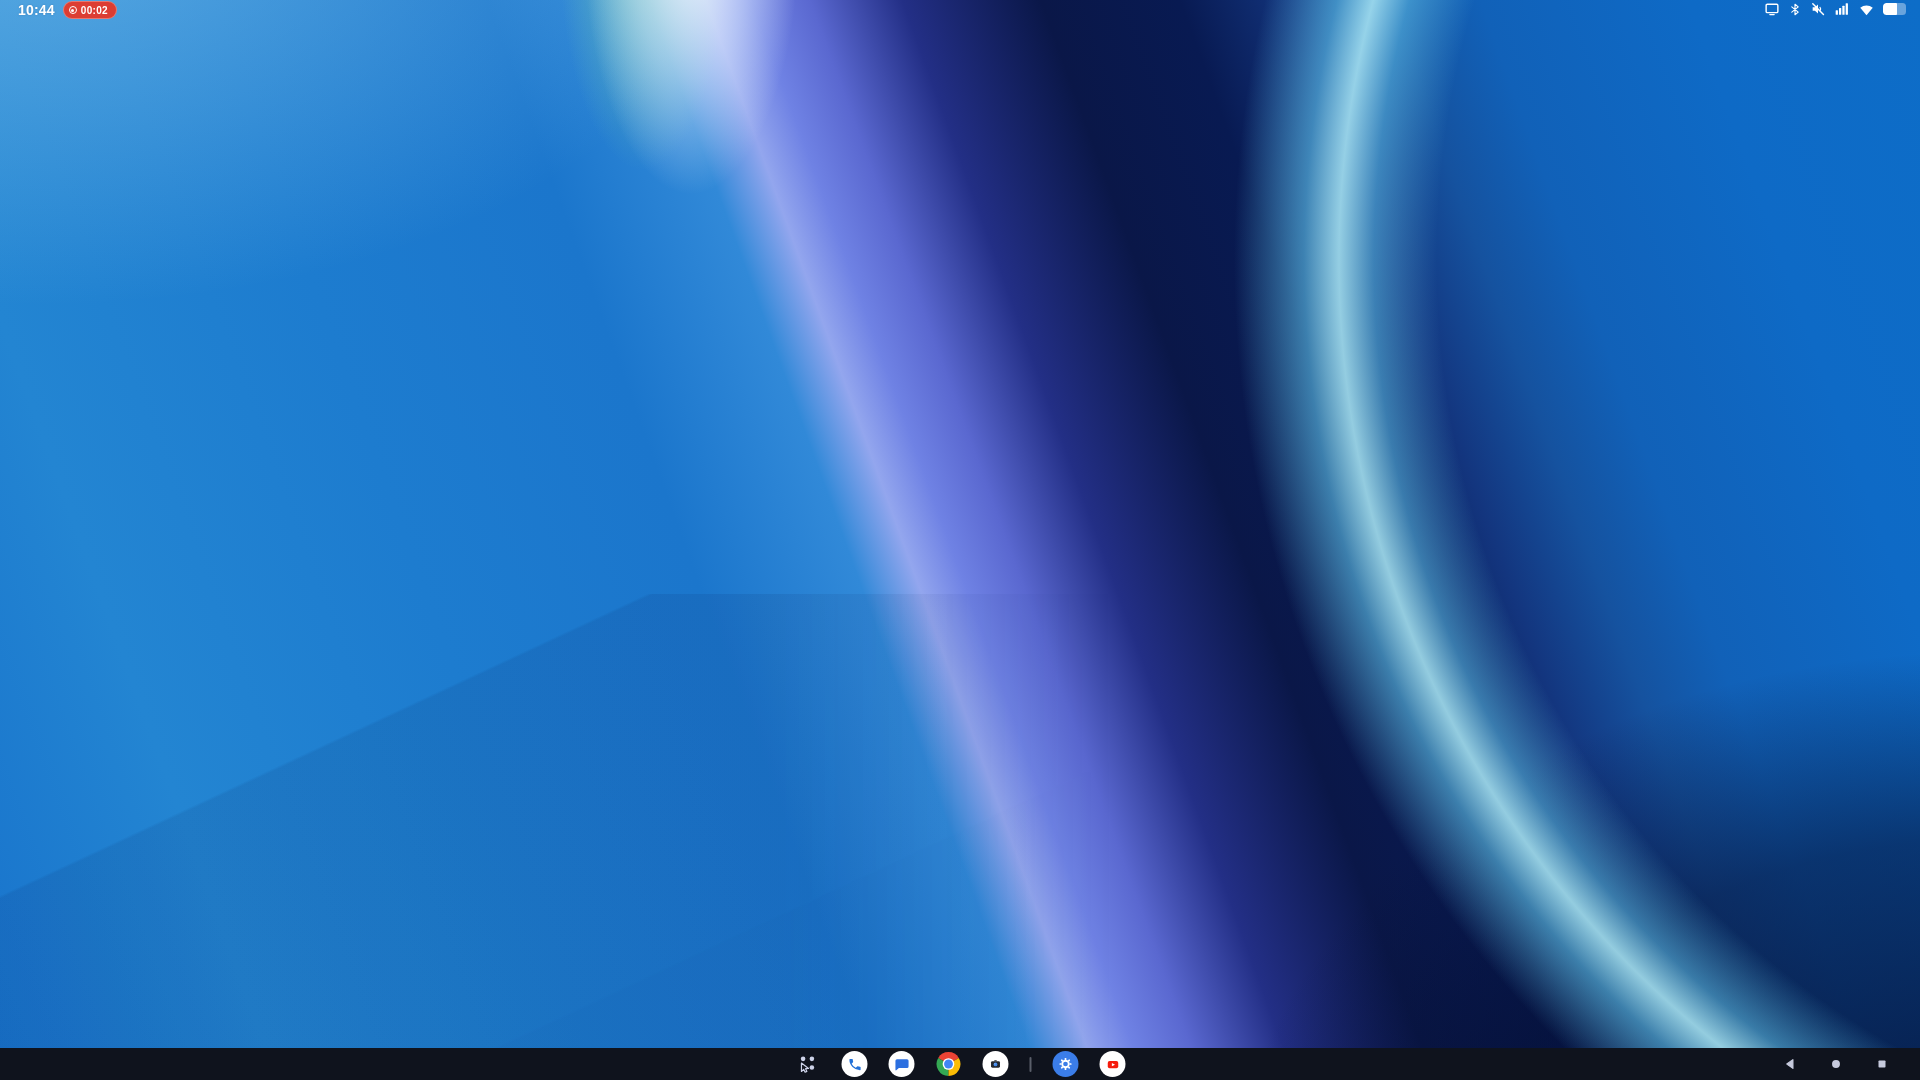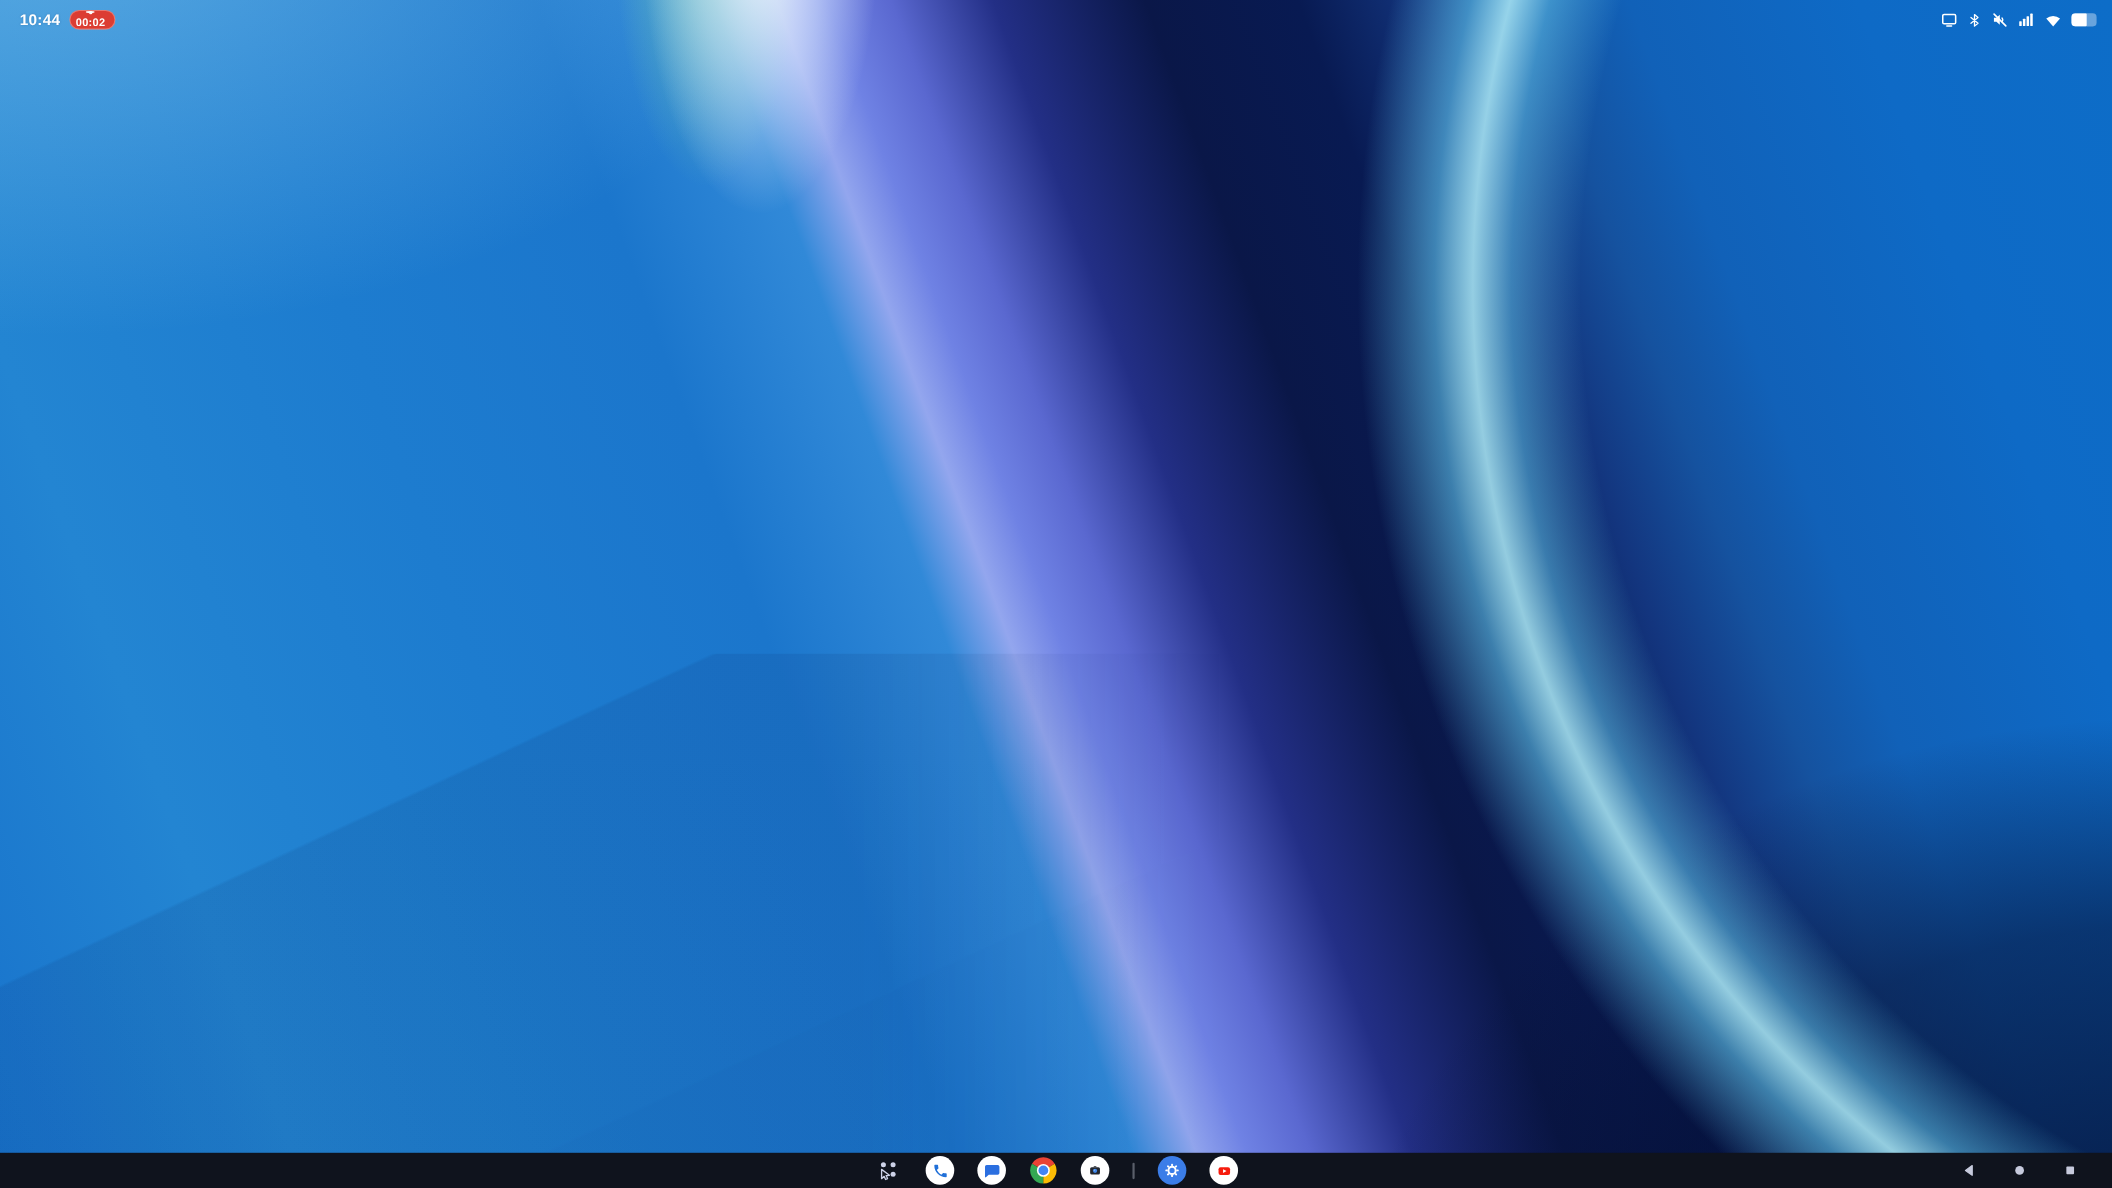--- a/index.html
+++ b/index.html
@@ -19,25 +19,25 @@
         #93a6ee 47.5%, #6f82e4 49.5%, #5a68d0 52%,
         #232f86 56%, #0a1748 62%, #081a52 68%,
         #13357e 73%, #15529f 77%, #1161b8 81%, #0e6ac6 90%, #0d6dc8 100%);}
   .facets{position:absolute;left:0;top:55%;width:58%;height:45%;
     background:linear-gradient(155deg, rgba(0,0,0,0) 30%, rgba(7,28,86,.10) 30.3%, rgba(7,28,86,.10) 68%, rgba(10,40,105,.14) 68.3%);
     -webkit-mask-image:linear-gradient(90deg,#000 70%,transparent 100%);
     mask-image:linear-gradient(90deg,#000 70%,transparent 100%);}
 
   
   .status-bar{position:absolute;top:0;left:0;right:0;height:24px;display:flex;
-    align-items:center;justify-content:space-between;padding:12px 14px 0 18px;box-sizing:border-box;color:#fff;}
+    align-items:flex-start;justify-content:space-between;padding:1px 14px 0 18px;box-sizing:border-box;color:#fff;}
   .sb-left{display:flex;align-items:center;gap:8px;}
   .clock{font-size:14px;font-weight:700;letter-spacing:.2px;text-shadow:0 0 2px rgba(0,40,90,.25);}
   .rec-chip{display:inline-flex;align-items:center;gap:4px;height:16px;padding:0 8px 0 5px;
-    background:#dc3d33;border:1px solid rgba(255,255,255,.30);border-radius:9px;cursor:pointer;flex-direction:column;}
+    background:#dc3d33;border:1px solid rgba(255,255,255,.30);border-radius:9px;cursor:pointer;}
   .rec-ring{position:relative;width:8px;height:8px;border:1.4px solid #fff;border-radius:50%;box-sizing:border-box;}
   .rec-ring i{position:absolute;left:50%;top:50%;width:3px;height:3px;margin:-1.5px 0 0 -1.5px;background:#fff;border-radius:50%;}
   .rec-time{font-size:10px;font-weight:700;color:#fff;letter-spacing:.3px;}
   .sb-right{display:flex;align-items:center;gap:8px;}
   .sb-right svg{display:block;}
   .battery{position:relative;width:23px;height:12.5px;border-radius:3.5px;background:rgba(255,255,255,.38);overflow:hidden;}
   .battery i{position:absolute;left:0;top:0;bottom:0;width:62%;background:#fff;border-radius:3.5px 1px 1px 3.5px;}
 
   
   .taskbar{position:absolute;left:0;right:0;bottom:0;height:32px;background:#0f131d;}

